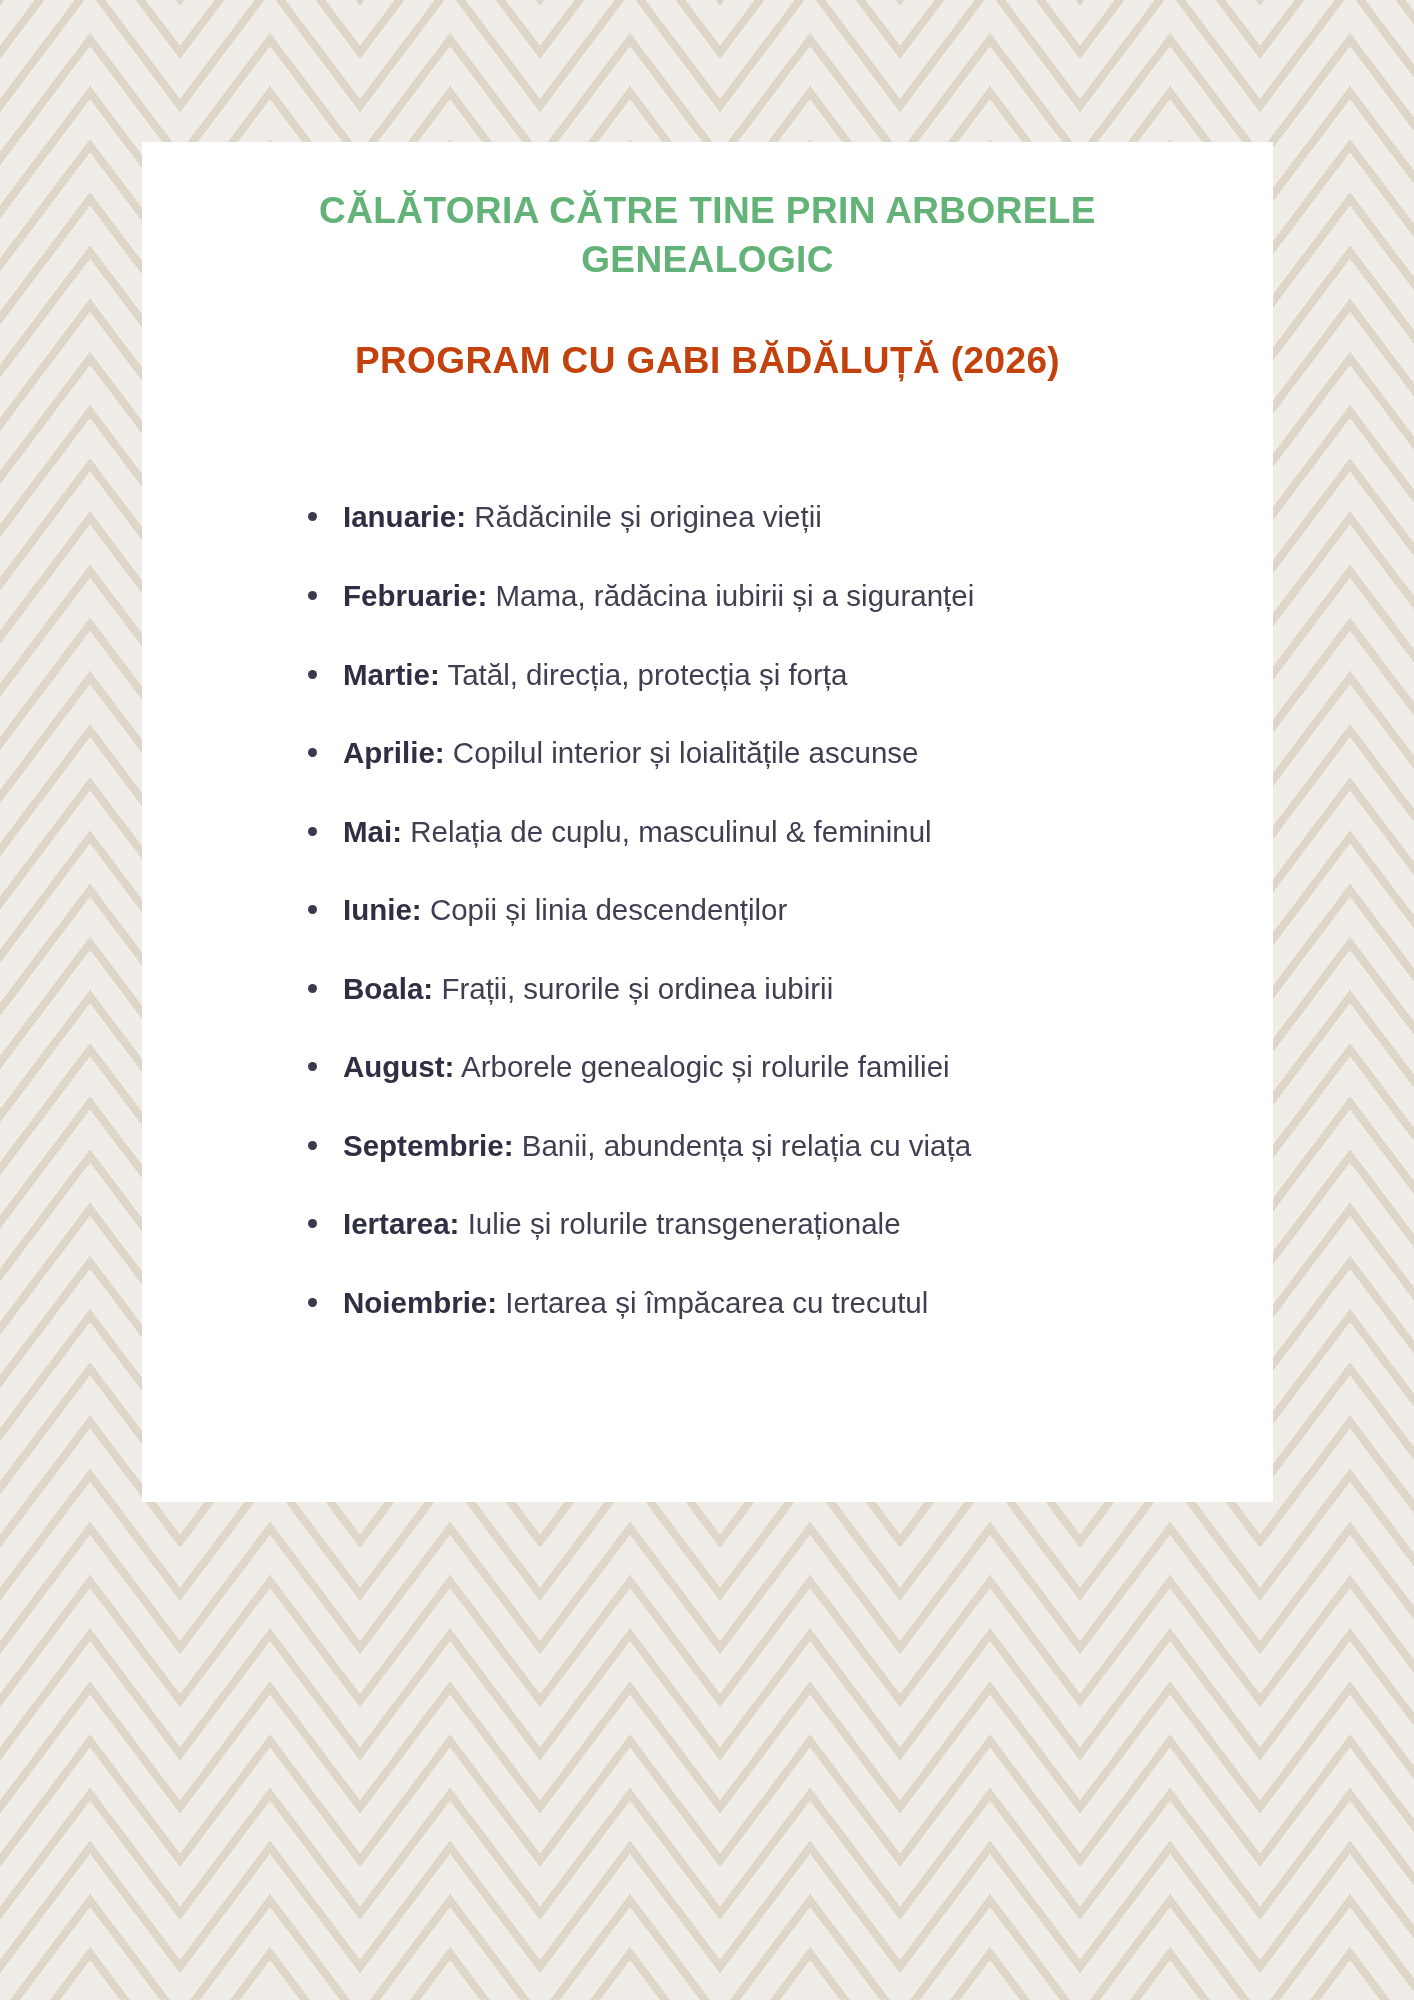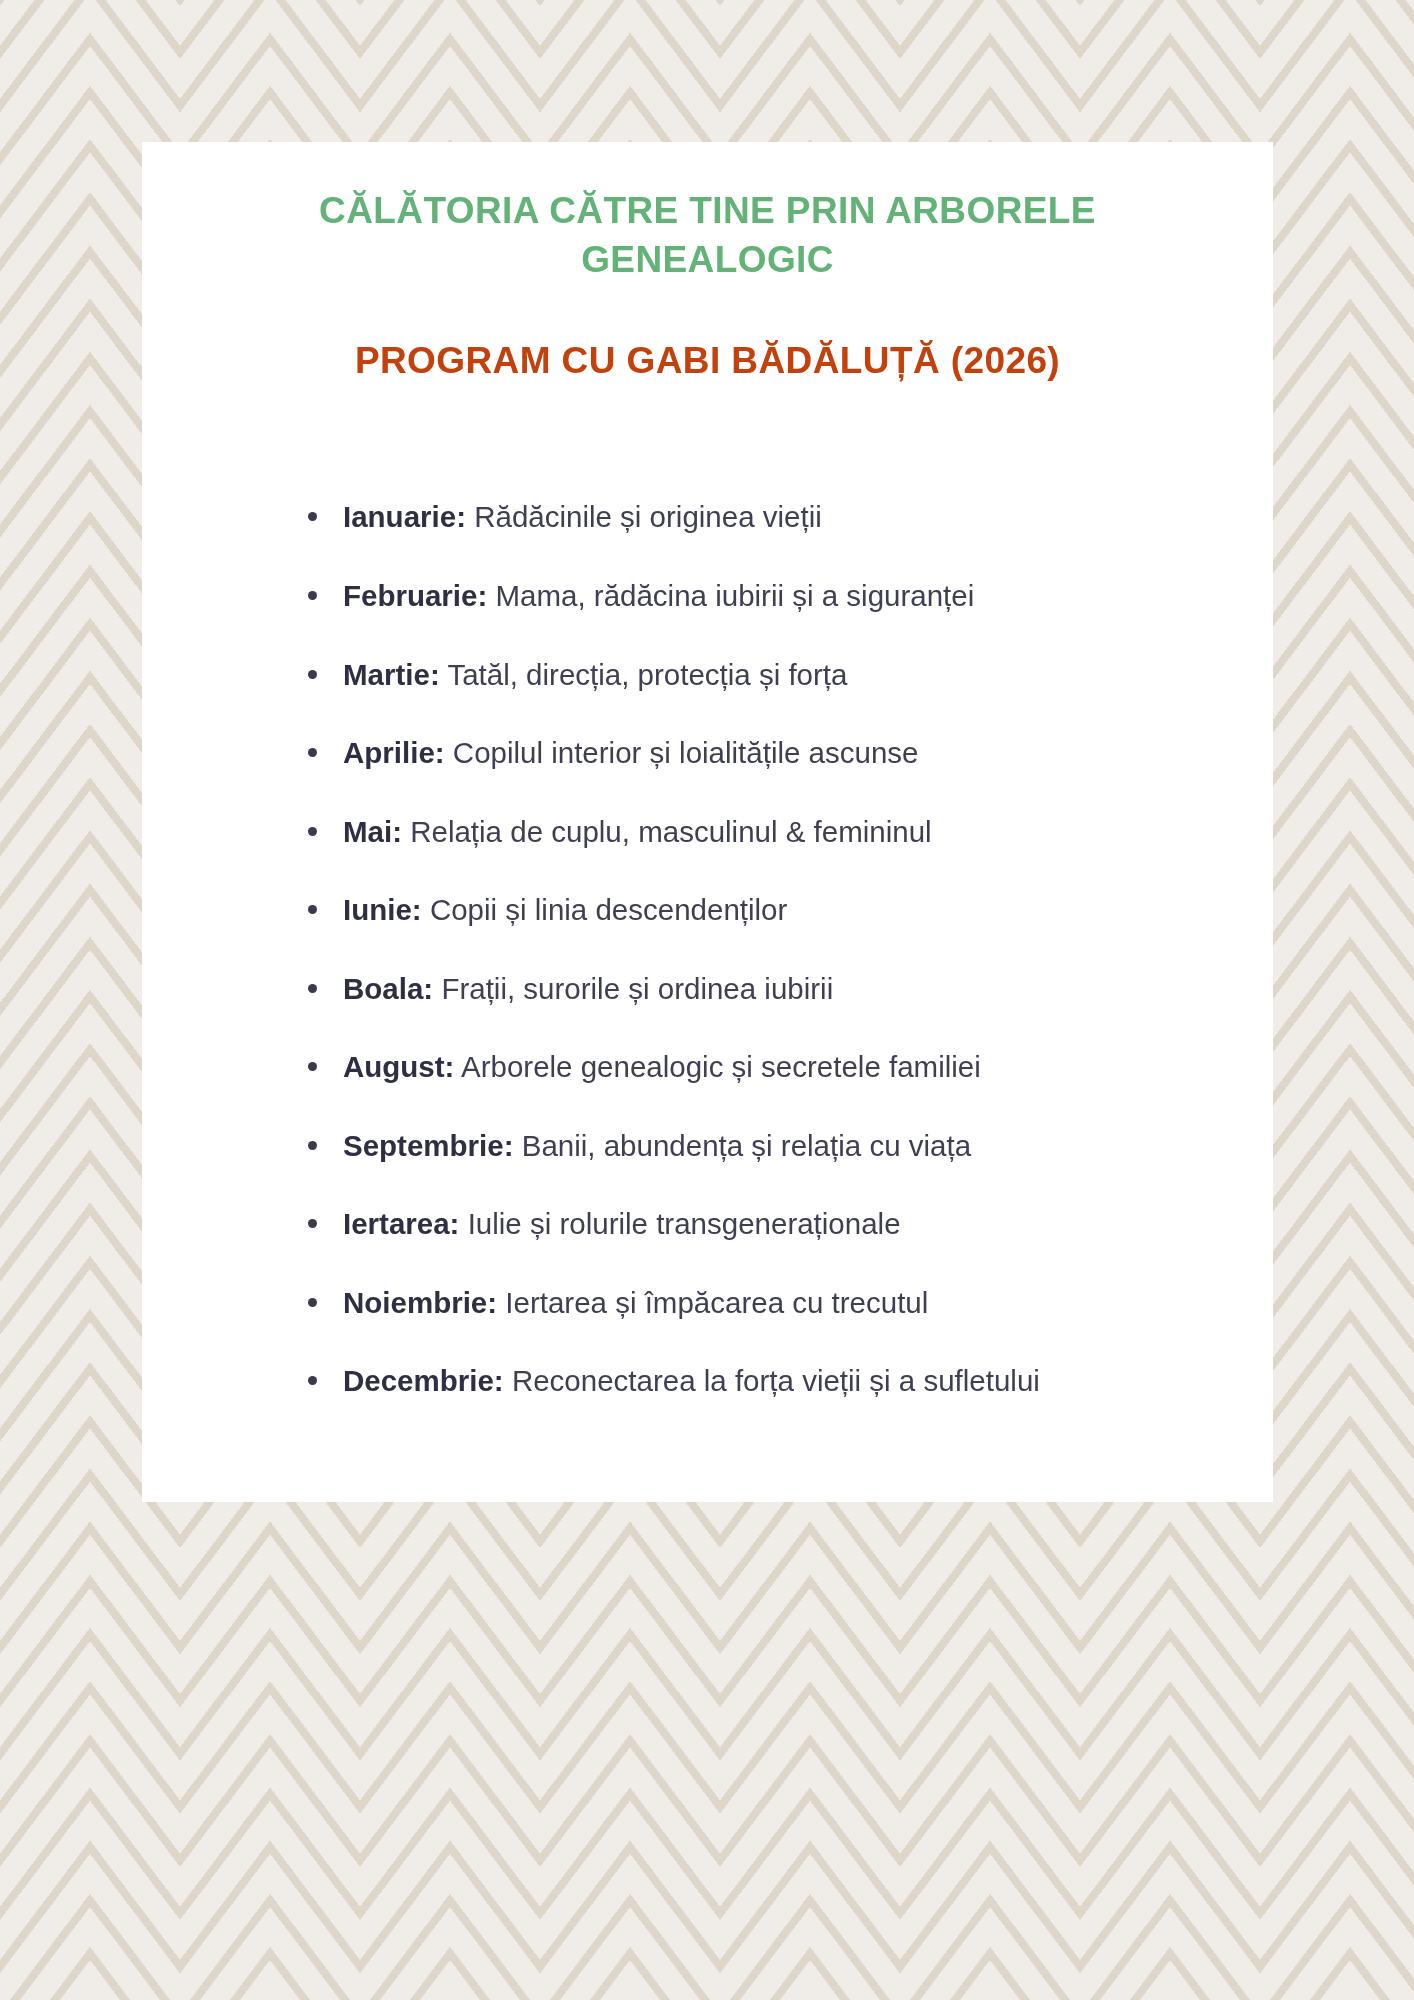--- a/index.html
+++ b/index.html
@@ -163,21 +163,20 @@
     </div>
 
     <ul id="month-list">
         <li class="month-item"><span class="bullet-dot"></span><span class="month-name">Ianuarie:</span> <span class="month-desc">Rădăcinile și originea vieții</span></li>
         <li class="month-item"><span class="bullet-dot"></span><span class="month-name">Februarie:</span> <span class="month-desc">Mama, rădăcina iubirii și a siguranței</span></li>
         <li class="month-item"><span class="bullet-dot"></span><span class="month-name">Martie:</span> <span class="month-desc">Tatăl, direcția, protecția și forța</span></li>
         <li class="month-item"><span class="bullet-dot"></span><span class="month-name">Aprilie:</span> <span class="month-desc">Copilul interior și loialitățile ascunse</span></li>
         <li class="month-item"><span class="bullet-dot"></span><span class="month-name">Mai:</span> <span class="month-desc">Relația de cuplu, masculinul &amp; femininul</span></li>
         <li class="month-item"><span class="bullet-dot"></span><span class="month-name">Iunie:</span> <span class="month-desc">Copii și linia descendenților</span></li>
         <li class="month-item"><span class="bullet-dot"></span><span class="month-name">Boala:</span> <span class="month-desc">Frații, surorile și ordinea iubirii</span></li>
-        <li class="month-item"><span class="bullet-dot"></span><span class="month-name">August:</span> <span class="month-desc">Arborele genealogic și secretele familiei</span></li>
+        <li class="month-item"><span class="bullet-dot"></span><span class="month-name">August:</span> <span class="month-desc">Arborele genealogic și rolurile familiei</span></li>
         <li class="month-item"><span class="bullet-dot"></span><span class="month-name">Septembrie:</span> <span class="month-desc">Banii, abundența și relația cu viața</span></li>
         <li class="month-item"><span class="bullet-dot"></span><span class="month-name">Iertarea:</span> <span class="month-desc">Iulie și rolurile transgeneraționale</span></li>
         <li class="month-item"><span class="bullet-dot"></span><span class="month-name">Noiembrie:</span> <span class="month-desc">Iertarea și împăcarea cu trecutul</span></li>
-        <li class="month-item"><span class="bullet-dot"></span><span class="month-name">Decembrie:</span> <span class="month-desc">Reconectarea la forța vieții și a sufletului</span></li>
       </ul>
 
   </div>
 </div>
 
 </body></html>

